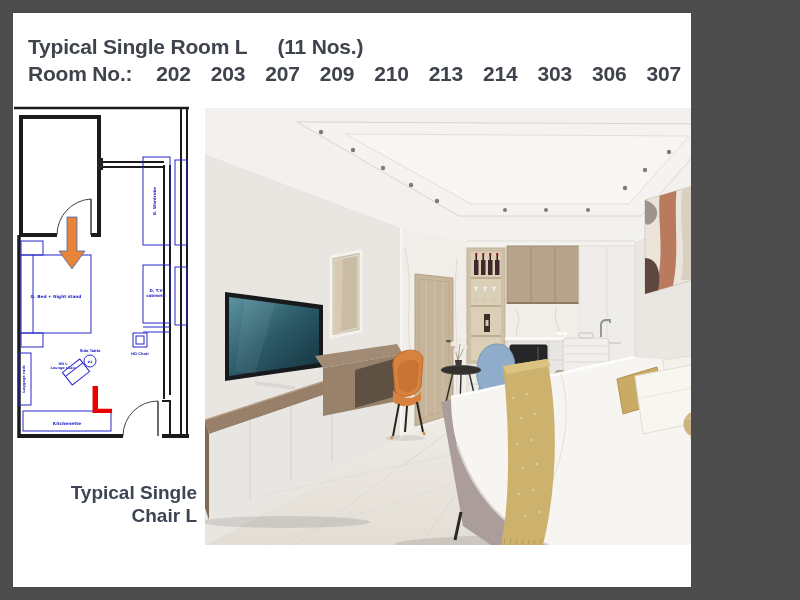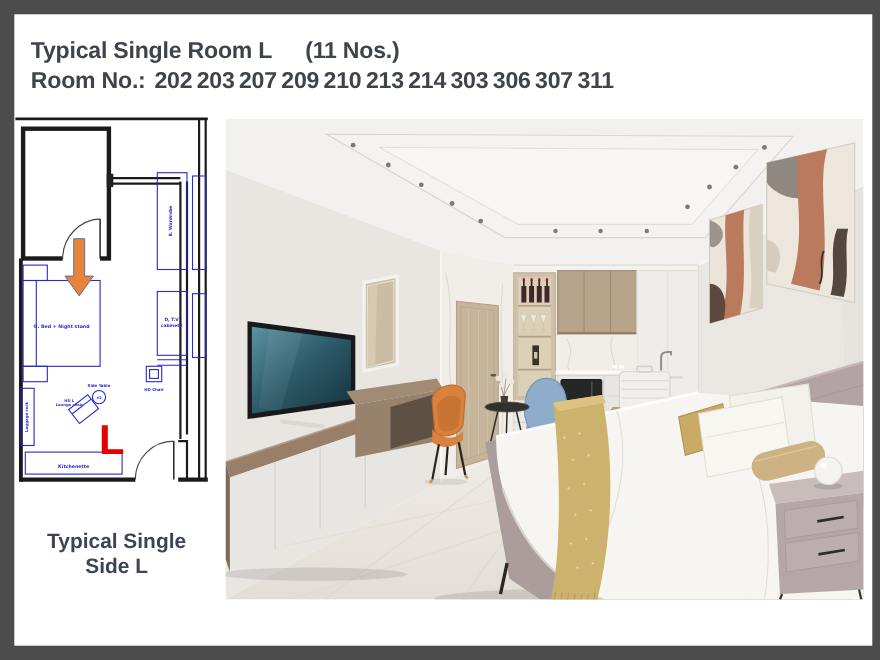--- a/index.html
+++ b/index.html
@@ -1,26 +1,26 @@
 <!DOCTYPE html>
 <html style="--frame: #4c4c4c; --heading_text: #3f434b; --caption_text: #3d4554; --plan_line: #1b1b1b; --plan_furniture: #2929cc; --marker_red: #e60000; --arrow_orange: #e8833a; --art_terracotta: #b97a5e; --headboard_mauve: #b3a3a4; --throw_gold: #cdb26d; --chair_orange: #d9823f; --chair_blue: #8fadcb;"><head>
 <meta charset="utf-8">
 <style>
   html,body{margin:0;padding:0;background:#666;}
   .frame{width:800px;height:600px;box-sizing:border-box;background:var(--frame,#4c4c4c);padding:13px;}
-  .slide{position:relative;width:780px;height:574px;background:#ffffff;overflow:hidden;
+  .slide{position:relative;width:678px;height:574px;background:#ffffff;overflow:hidden;
          font-family:"Liberation Sans",sans-serif;}
   .header{position:absolute;left:15px;top:20px;color:var(--heading_text,#3f434b);
           font-weight:bold;font-size:21px;letter-spacing:-0.2px;line-height:27px;white-space:nowrap;}
   .count{margin-left:30px;}
   .room-label{margin-right:4px;}
-  .room-num{margin-left:4px;}
+  .room-num{margin-left:20px;}
   figure{margin:0;padding:0;}
   .plan{position:absolute;left:0;top:92px;width:176px;height:352px;}
-  .caption{position:absolute;left:2px;top:468px;width:182px;text-align:center;
+  .caption{position:absolute;left:2px;top:468px;width:182px;text-align:right;
            font-weight:bold;font-size:19px;line-height:23px;color:var(--caption_text,#3d4554);}
   .render{position:absolute;left:192px;top:95px;width:580px;height:437px;}
   svg{display:block;}
   .plan-label{font-family:"DejaVu Sans",sans-serif;font-weight:bold;fill:var(--plan_furniture,#2929cc);}
   .marker{font-family:"Liberation Sans",sans-serif;font-weight:800;fill:var(--marker_red,#e60000);}
 </style>
 </head>
 <body>
 
 <div class="frame">
@@ -90,21 +90,21 @@
           <text class="plan-label" font-size="3.6" transform="translate(12,274) rotate(-90)">Luggage rack</text>
           <text class="plan-label" x="54" y="320" font-size="4.3">Kitchenette</text>
         </g>
         <text class="marker" x="77" y="308" font-size="38">L</text>
         <path d="M54,112 L64,112 L64,146 L72,146 L59,164 L46,146 L54,146 Z" style="fill:var(--arrow_orange,#e8833a)" stroke="#3f6ab5" stroke-width="0.8"></path>
       </svg>
     </figure>
 
     <div class="caption">
       <div>Typical Single</div>
-      <div>Side L</div>
+      <div>Chair L</div>
     </div>
 
     <figure class="render">
       <svg viewBox="0 0 580 437" width="580" height="437">
         <defs>
           <linearGradient id="tvg" x1="0" y1="0" x2="1" y2="1">
             <stop offset="0" stop-color="#5b93a0"></stop>
               <stop offset="0.5" stop-color="#2c5a68"></stop>
               <stop offset="1" stop-color="#14323e"></stop>
           </linearGradient>

